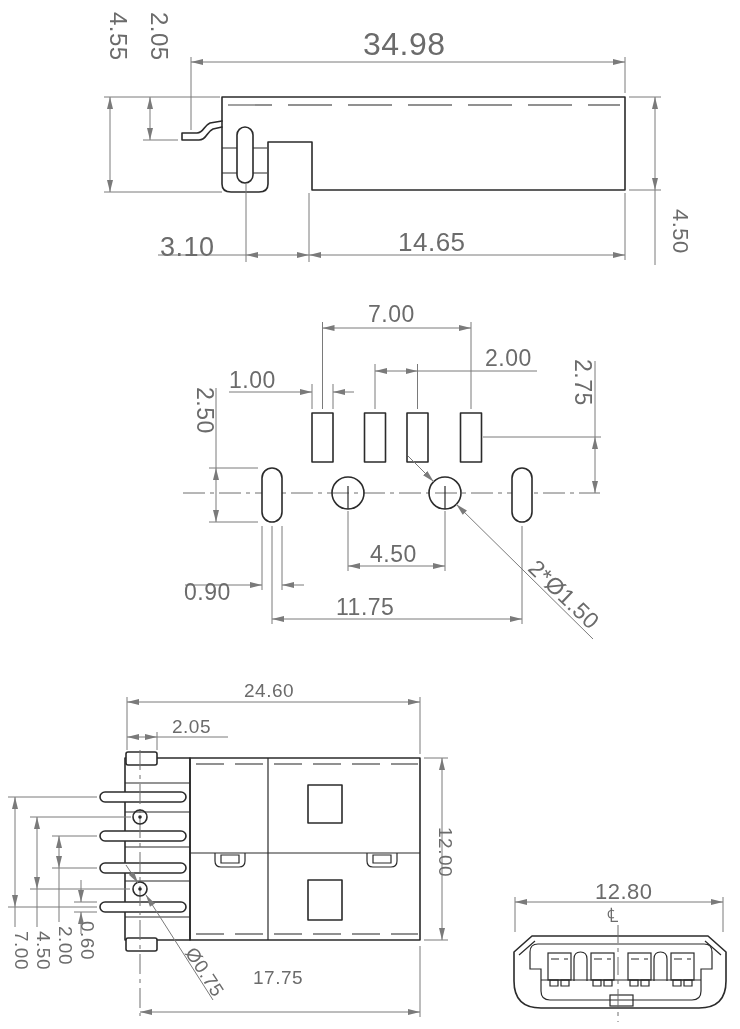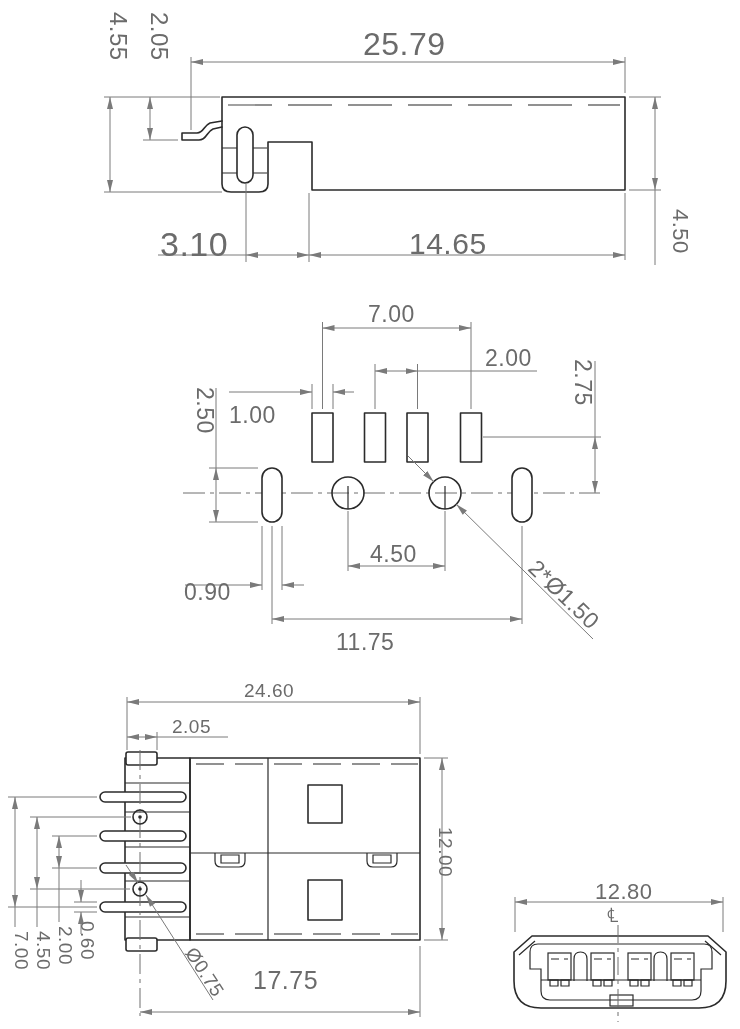--- a/index.html
+++ b/index.html
@@ -149,41 +149,41 @@
     <path class="geot" d="M574,981 V959 Q574,952 580.5,952 Q587,952 587,959 V981 M654,981 V959 Q654,952 660.5,952 Q667,952 667,959 V981"></path>
     <rect class="geot" x="610" y="995" width="23" height="11" fill="#ffffff"></rect>
     <path class="cl" d="M618,925 V1022" stroke-dasharray="18 5 4 5"></path>
     <g>
       <path class="dim" d="M515,897 V932 M723,897 V932"></path>
       <line class="dim" x1="515" y1="902" x2="723" y2="902" marker-start="url(#mS)" marker-end="url(#mE)"></line>
     </g>
   </g>
 </svg>
 
-<div class="lbl" style="left:363px;top:28px;font-size:32px;">25.79</div>
+<div class="lbl" style="left:363px;top:28px;font-size:32px;">34.98</div>
 <div class="lbl rot" style="left:130px;top:12px;font-size:24px;transform:rotate(90deg);">4.55</div>
 <div class="lbl rot" style="left:171px;top:12px;font-size:24px;transform:rotate(90deg);">2.05</div>
-<div class="lbl" style="left:160px;top:227px;font-size:34px;">3.10</div>
-<div class="lbl" style="left:409px;top:229px;font-size:30px;">14.65</div>
+<div class="lbl" style="left:160px;top:234px;font-size:27px;">3.10</div>
+<div class="lbl" style="left:398px;top:229px;font-size:26px;">14.65</div>
 <div class="lbl rot" style="left:691px;top:209px;font-size:22px;transform:rotate(90deg);">4.50</div>
 
 <div class="lbl" style="left:368px;top:303px;font-size:23px;">7.00</div>
 <div class="lbl" style="left:485px;top:347px;font-size:23px;">2.00</div>
-<div class="lbl" style="left:229px;top:369px;font-size:23px;margin-top:35px;">1.00</div>
+<div class="lbl" style="left:229px;top:369px;font-size:23px;">1.00</div>
 <div class="lbl rot" style="left:216px;top:387px;font-size:23px;transform:rotate(90deg);">2.50</div>
 <div class="lbl rot" style="left:594px;top:359px;font-size:23px;transform:rotate(90deg);">2.75</div>
 <div class="lbl" style="left:184px;top:561px;font-size:23px;margin-top:20px;">0.90</div>
 <div class="lbl" style="left:370px;top:543px;font-size:23px;">4.50</div>
-<div class="lbl" style="left:336px;top:596px;font-size:23px;margin-top:35px;">11.75</div>
+<div class="lbl" style="left:336px;top:596px;font-size:23px;">11.75</div>
 <div class="lbl rot" style="left:540px;top:556px;font-size:23px;transform:rotate(44deg);">2*Ø1.50</div>
 
 <div class="lbl" style="left:244px;top:681px;font-size:19px;">24.60</div>
 <div class="lbl" style="left:172px;top:717px;font-size:19px;">2.05</div>
 <div class="lbl rot" style="left:455px;top:827px;font-size:19px;transform:rotate(90deg);">12.00</div>
-<div class="lbl" style="left:253px;top:968px;font-size:25px;text-align:right;">17.75</div>
+<div class="lbl" style="left:253px;top:968px;font-size:19px;text-align:right;">17.75</div>
 <div class="lbl rot" style="left:31px;top:931px;font-size:19px;transform:rotate(90deg);">7.00</div>
 <div class="lbl rot" style="left:53px;top:931px;font-size:19px;transform:rotate(90deg);">4.50</div>
 <div class="lbl rot" style="left:75px;top:926px;font-size:19px;transform:rotate(90deg);">2.00</div>
 <div class="lbl rot" style="left:97px;top:921px;font-size:19px;transform:rotate(90deg);">0.60</div>
 <div class="lbl rot" style="left:198px;top:944px;font-size:19px;transform:rotate(57deg);">Ø0.75</div>
 
 <div class="lbl" style="left:595px;top:881px;font-size:22px;">12.80</div>
 <div class="lbl" style="left:607px;top:905px;font-size:20px;">℄</div>
 
 </div>

